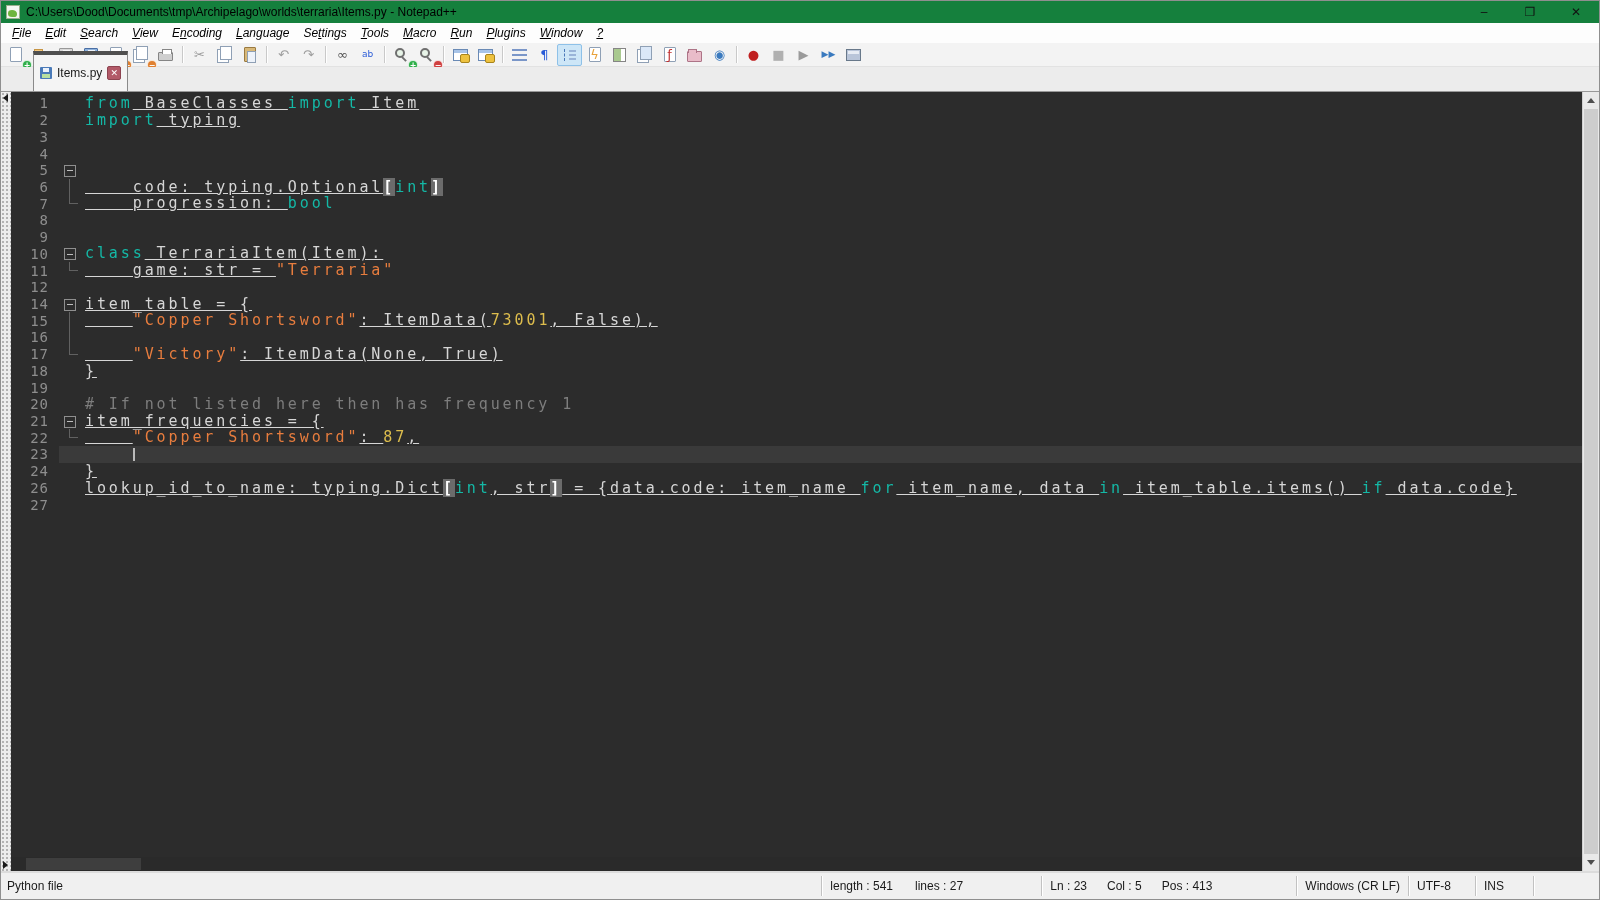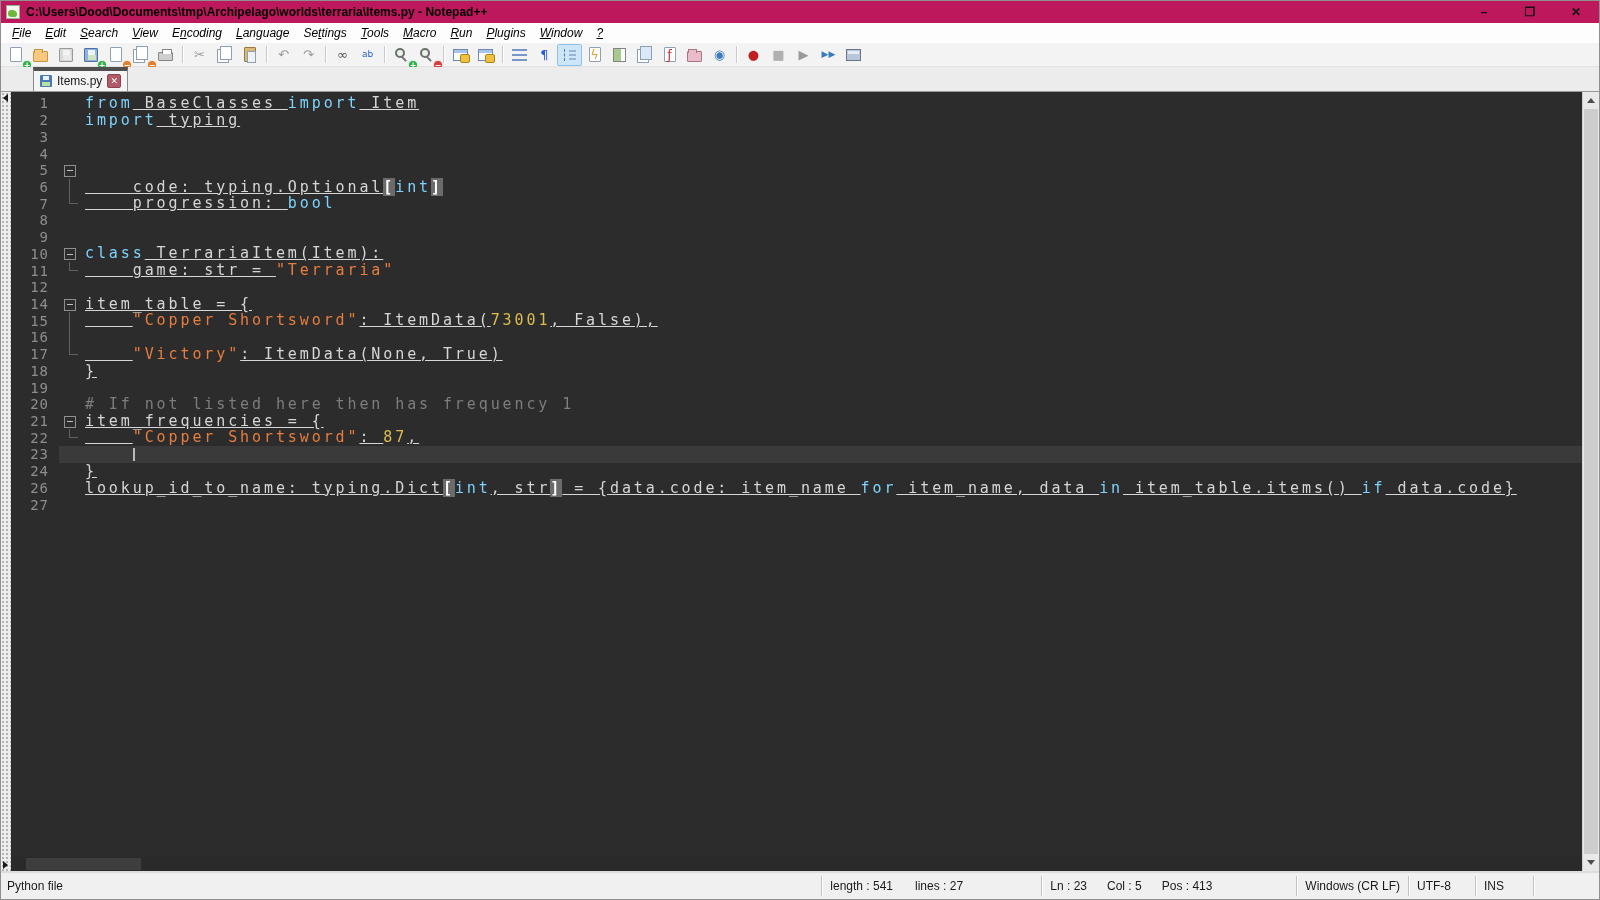--- a/index.html
+++ b/index.html
@@ -1,21 +1,21 @@
 <!DOCTYPE html>
 <html><head>
 <meta charset="utf-8">
 <style>
   * { box-sizing: border-box; margin: 0; padding: 0; }
   html,body { width:1600px; height:900px; overflow:hidden; background:#fff; }
   body { font-family:"Liberation Sans", sans-serif; }
   .window { width:1600px; height:900px; border:1px solid #8f8f8f; display:flex; flex-direction:column; background:#fff; }
 
   
-  .titlebar { height:22px; background:#be185d; display:flex; align-items:center; flex:0 0 22px;font-weight:bold; }
+  .titlebar { height:22px; background:#15803d; display:flex; align-items:center; flex:0 0 22px; }
   .app-icon { width:14px; height:14px; margin:0 6px 0 5px; position:relative; background:#f4f7f2; border:1px solid #9ab08e; }
   .app-icon::after { content:""; position:absolute; left:1px; top:4px; width:9px; height:7px; background:#6fb53f; border-radius:50% 60% 40% 50%; }
   .title-text { font-size:12px; color:#000; white-space:nowrap; }
   .win-controls { margin-left:auto; display:flex; height:100%; }
   .win-btn { width:46px; height:100%; display:flex; align-items:center; justify-content:center; font-size:12px; color:#111; }
 
   
   .menubar { height:20px; background:#fdfdfd; display:flex; align-items:center; padding-left:4px; flex:0 0 20px; }
   .menu-item { font-size:12px; color:#000; padding:2px 7px; white-space:nowrap;font-style:italic; }
   .menu-item u { text-decoration:underline; }
@@ -51,21 +51,21 @@
   .i-indent { width:16px; height:16px; display:flex; align-items:center; justify-content:center; }
   .i-indent::before { content:""; width:1px; height:12px; border-left:1px dashed #4a78b8; margin-right:3px; }
   .i-indent::after { content:""; width:7px; height:10px; background:repeating-linear-gradient(#9ab4d8 0 2px, transparent 2px 4px); }
   .tb-btn.pressed { background:#cde6f7; border:1px solid #8ec1e8; border-radius:2px; }
   .i-map { width:13px; height:14px; border:1px solid #858585; background:linear-gradient(90deg, #a9c98f 0 60%, #ffffff 60%); }
   .i-grid { width:15px; height:12px; background:#b9c5d9; border:1px solid #68788a; }
   .i-grid::before { content:""; position:absolute; left:1px; top:1px; width:11px; height:3px; background:#e7ecf4; }
 
   
   .tabbar { height:25px; background:#ececec; border-bottom:1px solid #989898; display:flex; align-items:flex-end; padding-left:32px; flex:0 0 25px; position:relative; }
-  .tab { height:24px; background:#f4f4f4; border:1px solid #8a8a8a; border-bottom:none; border-top:4px solid #4f4f4f; display:flex; align-items:center; padding:0 6px; gap:5px; }
+  .tab { height:40px; background:#f4f4f4; border:1px solid #8a8a8a; border-bottom:none; border-top:4px solid #4f4f4f; display:flex; align-items:center; padding:0 6px; gap:5px; }
   .tab-label { font-size:12px; color:#1a1a1a; }
   .tab-save { width:12px; height:12px; background:#4a7ab8; border-radius:1px; position:relative; }
   .tab-save::before { content:""; position:absolute; left:3px; top:1px; width:6px; height:4px; background:#eaf1fa; }
   .tab-save::after { content:""; position:absolute; left:2px; bottom:1px; width:8px; height:4px; background:#b8e0a0; }
   .tab-close { width:14px; height:14px; background:#b25a68; border:1px solid #8d4350; border-radius:2px; color:#fff; font:bold 9px/12px "DejaVu Sans", sans-serif; text-align:center; }
 
   
   .main { flex:1 1 auto; display:flex; min-height:0; }
   .dockstrip { width:10px; background:#ededed; background-image:radial-gradient(circle, #b3b3b3 1px, transparent 1.3px); background-size:4px 4px; position:relative; flex:0 0 10px; }
   .dock-arrow-top { position:absolute; top:2px; left:2px; width:0; height:0; border-top:4px solid transparent; border-bottom:4px solid transparent; border-right:5px solid #1a1a1a; }
@@ -75,21 +75,21 @@
   .editor { flex:1 1 auto; background:#2c2c2c; padding-top:3px; overflow:hidden; font-family:"DejaVu Sans Mono", monospace; }
   .code-row { height:16.72px; display:flex; align-items:center; }
   .code-row.cur { background:linear-gradient(90deg, transparent 48px, #3a3a3a 48px); }
   .ln { flex:0 0 44px; text-align:right; padding-right:6px; color:#8e8e8e; font-size:14px; letter-spacing:1px; }
   .fold { flex:0 0 30px; height:100%; position:relative; }
   .fold.f-open::before { content:""; position:absolute; left:9px; top:3px; width:10px; height:10px; border:1px solid #8f8f8f; background:linear-gradient(#bdbdbd,#bdbdbd) center / 6px 1px no-repeat; }
   .fold.f-line { background:linear-gradient(#616161,#616161) 14px 0 / 1px 100% no-repeat; }
   .fold.f-end { background:linear-gradient(#616161,#616161) 14px 0 / 1px 50% no-repeat, linear-gradient(#616161,#616161) 14px 50% / 9px 1px no-repeat; }
   .codeline { white-space:pre; font-size:15px; line-height:16.72px; letter-spacing:2.9px; color:#d6d6d6; position:relative; }
   .tok-def { color:#d6d6d6;text-decoration:underline; }
-  .tok-kw  { color:#7dd3fc; }
+  .tok-kw  { color:#14b8a6; }
   .tok-str { color:#e87d3e; }
   .tok-num { color:#ddbd4d; }
   .tok-com { color:#7d7d7d; }
   .tok-br  { color:#ffffff; background:#6b6b6b; font-weight:bold; }
   .caret { display:inline-block; width:2px; height:13px; background:#b9b9b9; vertical-align:middle; }
 
   .hscroll { height:14px; background:#2a2a2a; position:relative; flex:0 0 14px; }
   .hthumb { position:absolute; left:15px; top:1px; width:115px; height:12px; background:#3e3e3e; }
 
   .vscroll { flex:0 0 17px; background:#e9e9e9; border-left:1px solid #d0d0d0; display:flex; flex-direction:column; }

